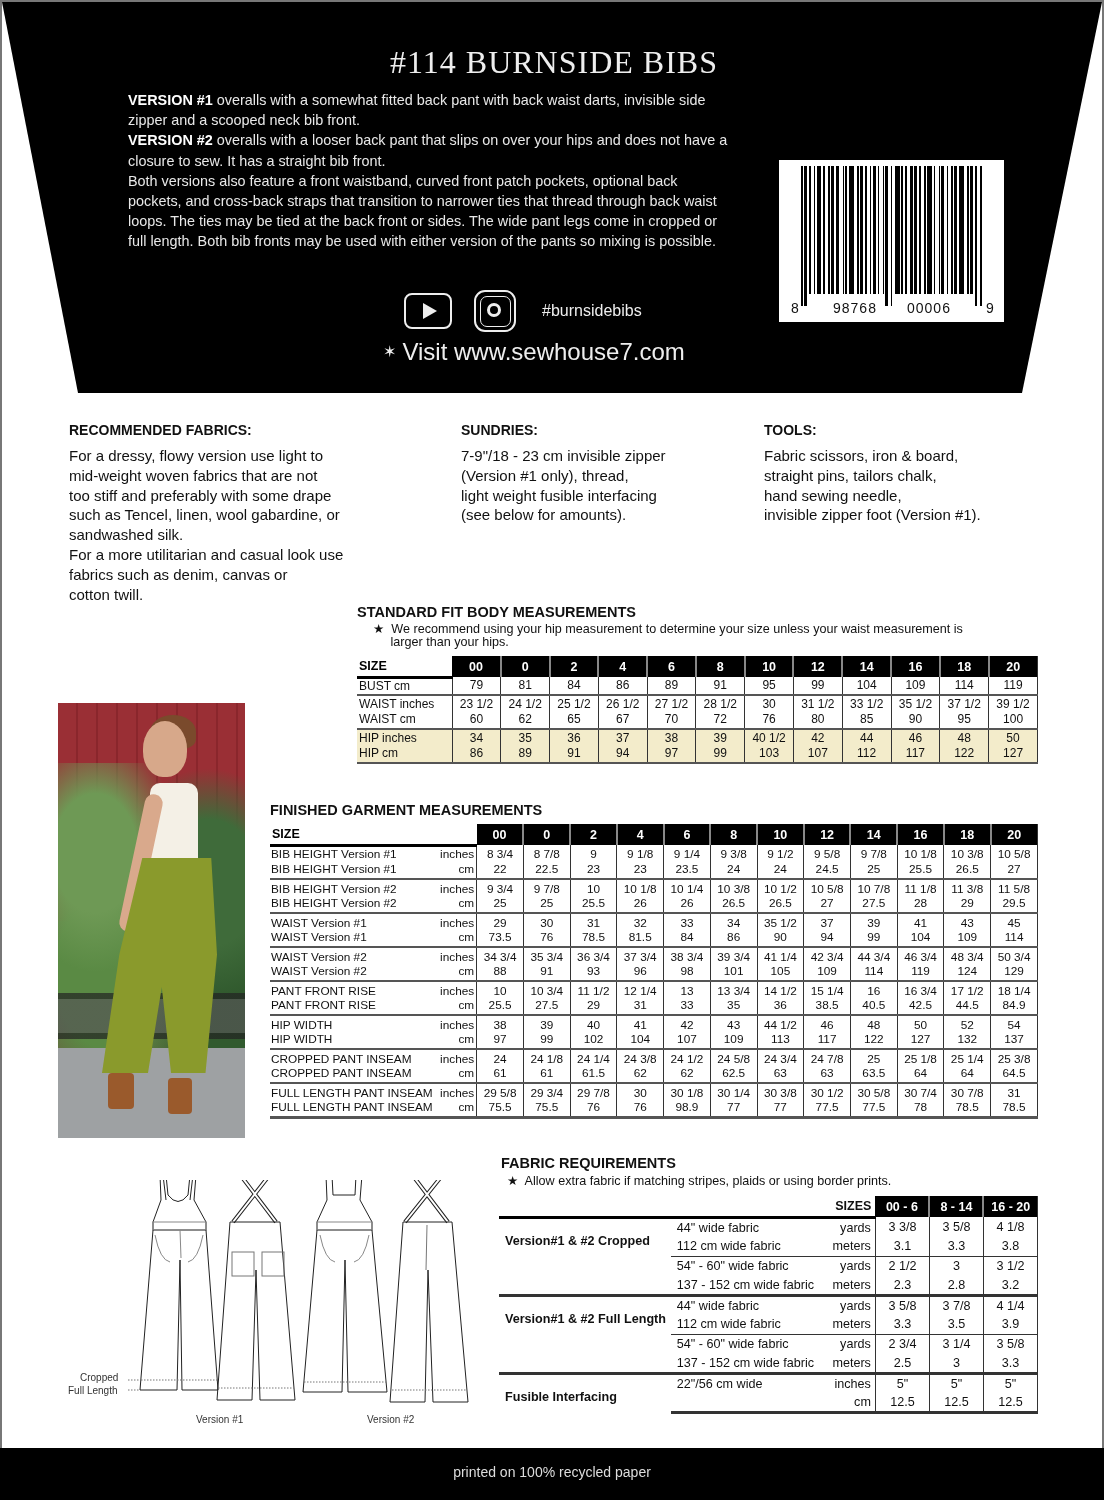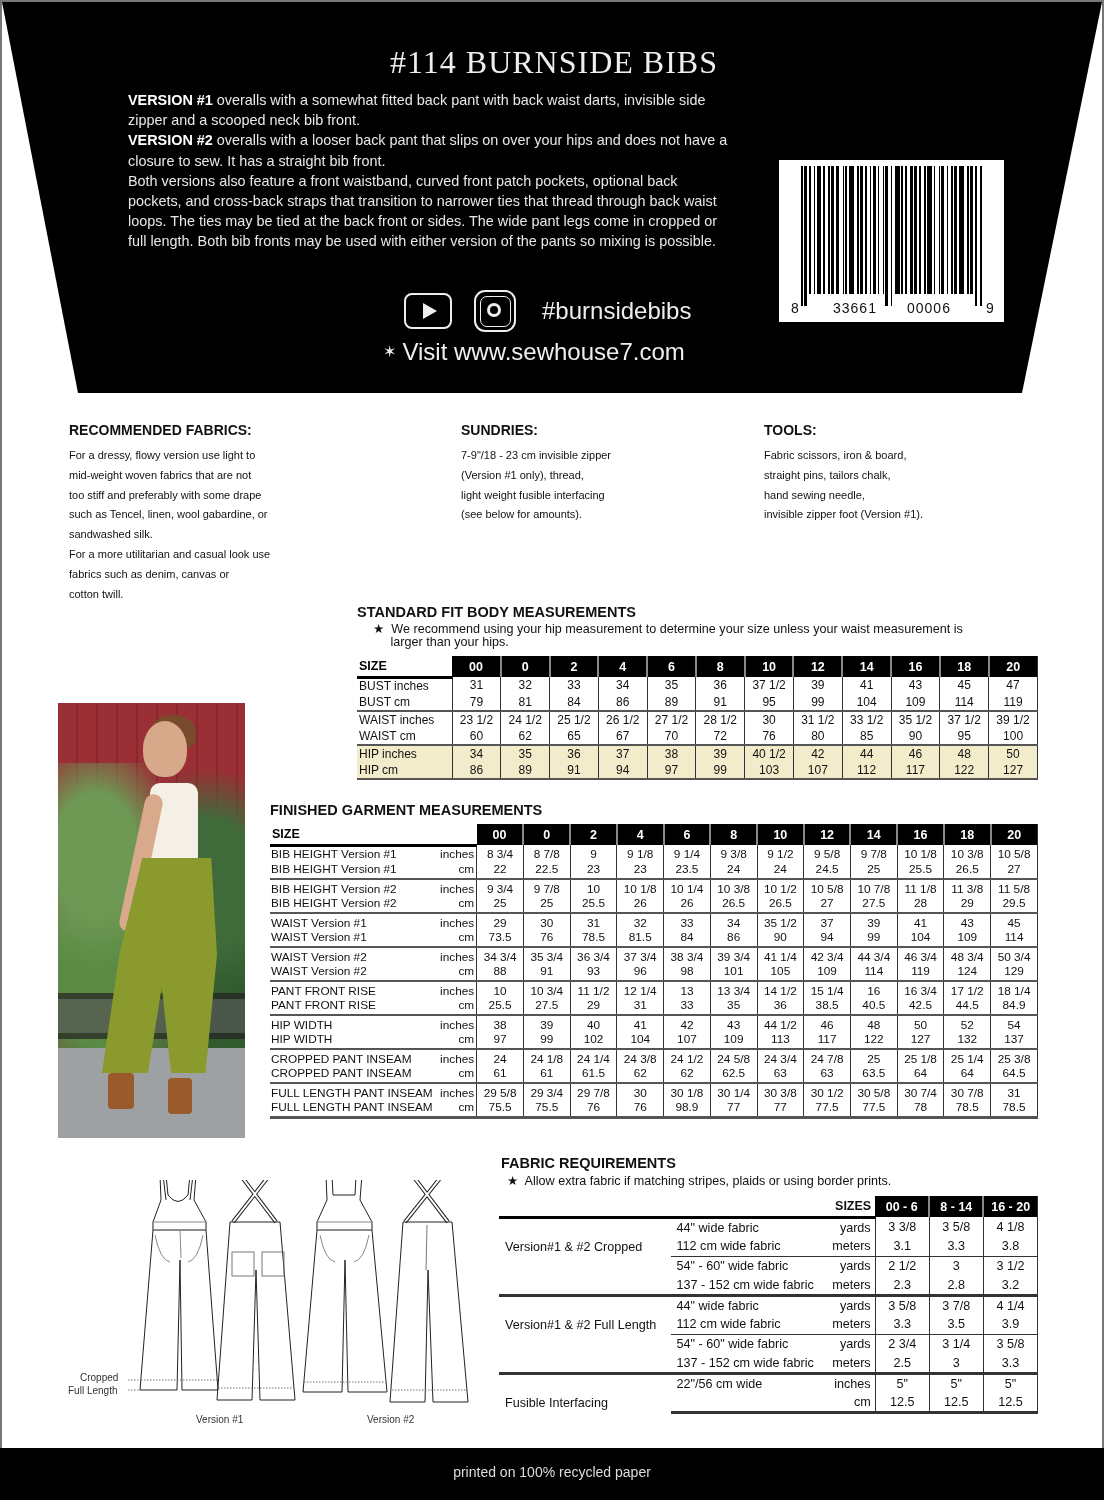--- a/index.html
+++ b/index.html
@@ -19,35 +19,35 @@
     font-size: 14.4px; line-height: 20.2px; }
   .description p { margin: 0; }
   .description b { color: #fff; }
 
   .social-row { position: absolute; left: 404px; top: 290px; display: flex; align-items: center; gap: 22px; }
   .yt-icon { width: 48px; height: 36px; border: 2.5px solid #eee; border-radius: 8px; position: relative; }
   .yt-icon::after { content: ""; position: absolute; left: 17px; top: 8px; border-left: 14px solid #eee; border-top: 8px solid transparent; border-bottom: 8px solid transparent; }
   .ig-icon { width: 42px; height: 42px; border: 2.5px solid #eee; border-radius: 11px; position: relative; }
   .ig-icon::before { content: ""; position: absolute; left: 4px; top: 4px; width: 29px; height: 29px; border: 1.5px solid #eee; border-radius: 7px; }
   .ig-icon::after { content: ""; position: absolute; left: 11px; top: 11px; width: 14px; height: 14px; border: 3px solid #eee; border-radius: 50%; box-sizing: border-box; }
-  .hashtag { color: #eee; font-size: 24px; margin-left: 4px; }
+  .hashtag { color: #eee; font-size: 16px; margin-left: 4px; }
   .visit-row { position: absolute; left: 383px; top: 338px; color: #eee; font-size: 24px; white-space: nowrap; }
   .visit-row .star { font-size: 16px; vertical-align: 3px; margin-right: 6px; }
 
   .barcode-box { position: absolute; left: 779px; top: 160px; width: 225px; height: 162px; background: #fff; }
   .bars { position: absolute; left: 22px; top: 6px; width: 182px; height: 140px; display: flex; align-items: flex-start; }
   .bars span { display: block; background: #000; height: 128px; margin-right: 2px; }
   .bars span.g { height: 140px; }
   .barcode-nums { position: absolute; left: 0; top: 140px; width: 225px; height: 20px; font-size: 14px; font-family: "Liberation Sans", sans-serif; }
   .barcode-nums span { position: absolute; top: 0; }
 
   
   .info-col { position: absolute; top: 422px; }
   .info-col h3 { font-size: 14px; font-weight: bold; margin-bottom: 8px; letter-spacing: 0; }
-  .info-col p { font-size: 11px; line-height: 19.8px; white-space: pre-line; }
+  .info-col p { font-size: 15px; line-height: 19.8px; white-space: pre-line; }
   .col-fabrics { left: 69px; width: 300px; }
   .col-sundries { left: 461px; width: 260px; }
   .col-tools { left: 764px; width: 260px; }
 
   
   .section-title { position: absolute; font-size: 14.5px; font-weight: bold; }
   .section-note { position: absolute; font-size: 12.6px; line-height: 13px; }
   table { border-collapse: collapse; position: absolute; font-size: 12px; }
   td, th { padding: 0; }
   .hdr th { background: #000; color: #fff; font-weight: bold; text-align: center; border-left: 2px solid #888; height: 21px; font-size: 12.5px; }
@@ -67,21 +67,21 @@
   .fg td.lbl { text-align: left; border-left: none; padding-left: 1px; white-space: nowrap; }
   .fg td.unit { text-align: right; border-left: none; padding-right: 2px; }
   .fg tr.grp-top td { border-top: 2px solid #555; padding-top: 2px; }
   .fg tr.last td { border-bottom: 3px solid #555; }
   .fg tr.grp-bot td { padding-bottom: 2px; }
   .fg { border-right: 1px solid #333; }
 
   .fr { left: 499px; top: 1196px; width: 539px; }
   .fr td { font-size: 12.6px; height: 19.5px; line-height: 16px; }
   .fr td.v { text-align: center; border-left: 1px solid #333; width: 55px; }
-  .fr td.grp { font-weight: normal; padding-left: 6px; vertical-align: top; padding-top: 20px; white-space: nowrap; }
+  .fr td.grp { font-weight: bold; padding-left: 6px; vertical-align: top; padding-top: 14px; white-space: nowrap; }
   .fr td.desc { padding-left: 6px; white-space: nowrap; }
   .fr td.unit { text-align: right; padding-right: 4px; }
   .fr .sizes-lbl { text-align: right; font-weight: bold; padding-right: 4px; font-size: 12.5px; border-bottom: 3px solid #000; }
   .fr .sizes-blank { border-bottom: 3px solid #000; }
   .fr .hdr2 th { background: #000; color: #fff; text-align: center; font-size: 12.5px; height: 21px; border-left: 2px solid #888; }
   .fr .hdr2 th.first { border-left: none; }
   .fr tr.sub-top td.sub { border-top: 1px solid #333; }
   .fr tr.grp-top td { border-top: 3px solid #333; }
   .fr tr.last td { border-bottom: 3px solid #333; }
   .fr { border-right: 1px solid #333; }
@@ -171,21 +171,21 @@
       <span style="width: 1.6px; margin-right: 1.2px;"></span>
       <span style="width: 3.2px; margin-right: 2.2px;"></span>
       <span style="width: 4.8px; margin-right: 3.2px;"></span>
       <span style="width: 1.6px; margin-right: 1.2px;"></span>
       <span style="width: 3.2px; margin-right: 2.2px;"></span>
       <span class="g" style="width: 1.6px; margin-right: 3.2px;"></span>
       <span class="g" style="width: 1.6px; margin-right: 1.2px;"></span>
     </div>
   <div class="barcode-nums">
     <span style="left:12px">8</span>
-    <span style="left:54px; letter-spacing:1px">33661</span>
+    <span style="left:54px; letter-spacing:1px">98768</span>
     <span style="left:128px; letter-spacing:1px">00006</span>
     <span style="left:207px">9</span>
   </div>
 </div>
 
 <div class="info-col col-fabrics">
   <h3>RECOMMENDED FABRICS:</h3>
   <p> For a dressy, flowy version use light to
 mid-weight woven fabrics that are not
 too stiff and preferably with some drape
@@ -224,35 +224,20 @@
         <th class="">6</th>
         <th class="">8</th>
         <th class="">10</th>
         <th class="">12</th>
         <th class="">14</th>
         <th class="">16</th>
         <th class="">18</th>
         <th class="">20</th>
       </tr>
       <tr class="">
-        <td class="lbl">BUST inches</td>
-        <td>31</td>
-        <td>32</td>
-        <td>33</td>
-        <td>34</td>
-        <td>35</td>
-        <td>36</td>
-        <td>37 1/2</td>
-        <td>39</td>
-        <td>41</td>
-        <td>43</td>
-        <td>45</td>
-        <td>47</td>
-      </tr>
-      <tr class="">
         <td class="lbl">BUST cm</td>
         <td>79</td>
         <td>81</td>
         <td>84</td>
         <td>86</td>
         <td>89</td>
         <td>91</td>
         <td>95</td>
         <td>99</td>
         <td>104</td>

